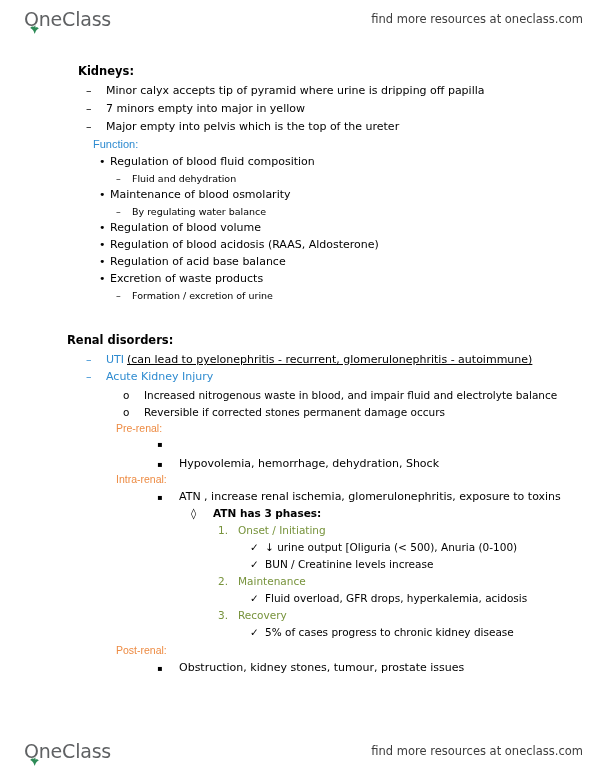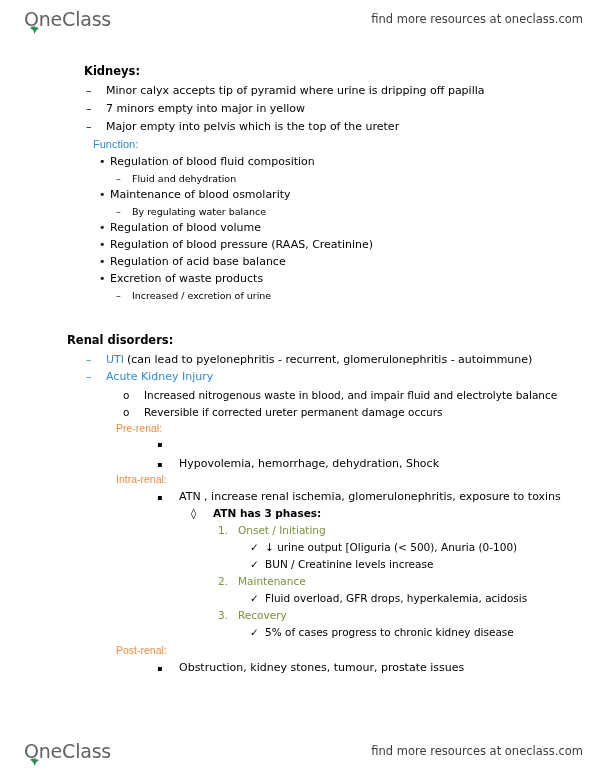--- a/index.html
+++ b/index.html
@@ -115,21 +115,21 @@
         <path d="M5.4 8.6 C5.0 6.0 3.6 4.2 1.2 3.0 C2.0 1.4 3.6 1.0 5.0 1.9 C5.2 1.1 5.8 0.5 6.6 0.4 C6.6 1.2 6.4 1.9 6.0 2.4 C7.4 1.8 9.0 2.2 9.8 3.5 C8.0 4.4 6.6 5.6 5.9 8.6 Z" fill="#2e8b57"></path>
       </svg>
     </span>
     <span class="brand-text">OneClass</span>
   </div>
   <div class="resources">find more resources at oneclass.com</div>
 </div>
 
 <div class="doc">
 
-  <div class="blk sec-title" style="left:84px; top:64px;">Kidneys:</div>
+  <div class="blk sec-title" style="left:78px; top:64px;">Kidneys:</div>
 
   <div class="blk row t1" style="left:86px; top:84px;">
     <span class="bul" style="width:20px;">–</span>
     <span class="txt">Minor calyx accepts tip of pyramid where urine is dripping off papilla</span>
   </div>
   <div class="blk row t1" style="left:86px; top:102px;">
     <span class="bul" style="width:20px;">–</span>
     <span class="txt">7 minors empty into major in yellow</span>
   </div>
   <div class="blk row t1" style="left:86px; top:120px;">
@@ -154,53 +154,53 @@
   <div class="blk row t3" style="left:116px; top:206px;">
     <span class="bul" style="width:16px;">–</span>
     <span class="txt">By regulating water balance</span>
   </div>
   <div class="blk row t1" style="left:99px; top:221px;">
     <span class="bul" style="width:11px;">•</span>
     <span class="txt">Regulation of blood volume</span>
   </div>
   <div class="blk row t1" style="left:99px; top:238px;">
     <span class="bul" style="width:11px;">•</span>
-    <span class="txt">Regulation of blood pressure (RAAS, Creatinine)</span>
+    <span class="txt">Regulation of blood acidosis (RAAS, Aldosterone)</span>
   </div>
   <div class="blk row t1" style="left:99px; top:255px;">
     <span class="bul" style="width:11px;">•</span>
     <span class="txt">Regulation of acid base balance</span>
   </div>
   <div class="blk row t1" style="left:99px; top:272px;">
     <span class="bul" style="width:11px;">•</span>
     <span class="txt">Excretion of waste products</span>
   </div>
   <div class="blk row t3" style="left:116px; top:290px;">
     <span class="bul" style="width:16px;">–</span>
-    <span class="txt">Increased / excretion of urine</span>
+    <span class="txt">Formation / excretion of urine</span>
   </div>
 
   <div class="blk sec-title" style="left:67px; top:333px;">Renal disorders:</div>
 
   <div class="blk row t1" style="left:86px; top:353px;">
     <span class="bul c-blue" style="width:20px;">–</span>
     <span class="txt c-blue">UTI</span>
-    <span class="txt c-black" style="padding-left:3px;">(can lead to pyelonephritis - recurrent, glomerulonephritis - autoimmune)</span>
+    <span class="txt c-black" style="padding-left:3px;text-decoration:underline;">(can lead to pyelonephritis - recurrent, glomerulonephritis - autoimmune)</span>
   </div>
   <div class="blk row t1" style="left:86px; top:370px;">
     <span class="bul c-blue" style="width:20px;">–</span>
     <span class="txt c-blue">Acute Kidney Injury</span>
   </div>
   <div class="blk row t2" style="left:123px; top:389px;">
     <span class="bul" style="width:21px;">o</span>
     <span class="txt">Increased nitrogenous waste in blood, and impair fluid and electrolyte balance</span>
   </div>
   <div class="blk row t2" style="left:123px; top:406px;">
     <span class="bul" style="width:21px;">o</span>
-    <span class="txt">Reversible if corrected ureter permanent damage occurs</span>
+    <span class="txt">Reversible if corrected stones permanent damage occurs</span>
   </div>
 
   <div class="blk t2 c-orange" style="left:116px; top:422px;">Pre-renal:</div>
 
   <div class="blk row t1" style="left:157px; top:440px;">
     <span class="bul" style="width:22px; font-size:8px;">▪</span>
   </div>
   <div class="blk row t1" style="left:157px; top:457px;">
     <span class="bul" style="width:22px; font-size:8px;">▪</span>
     <span class="txt">Hypovolemia, hemorrhage, dehydration, Shock</span>

